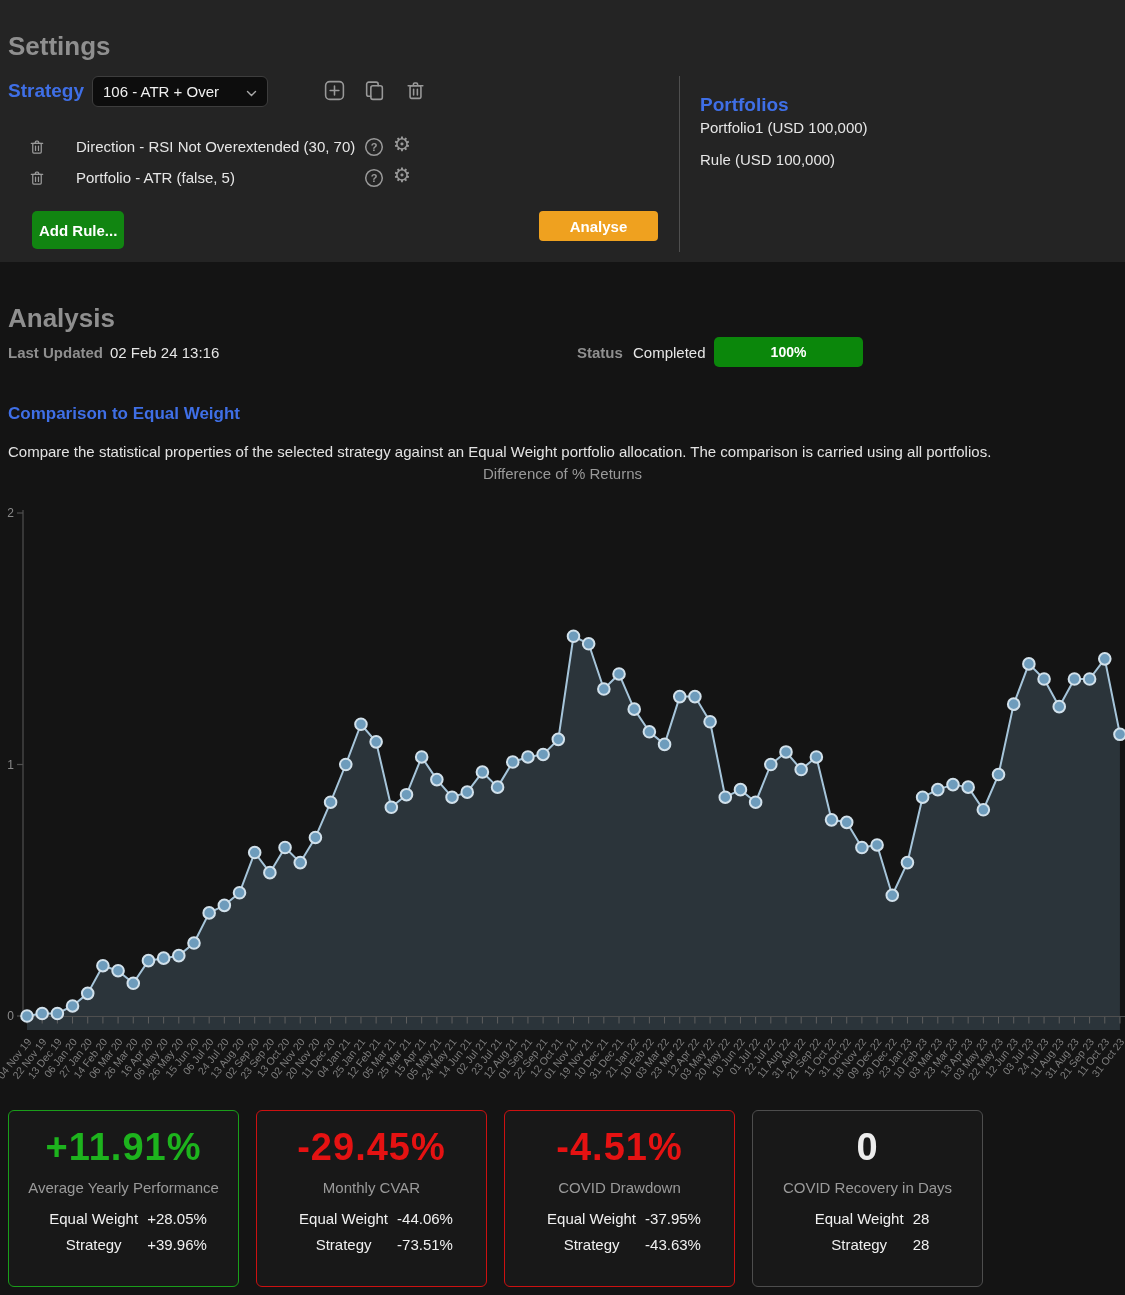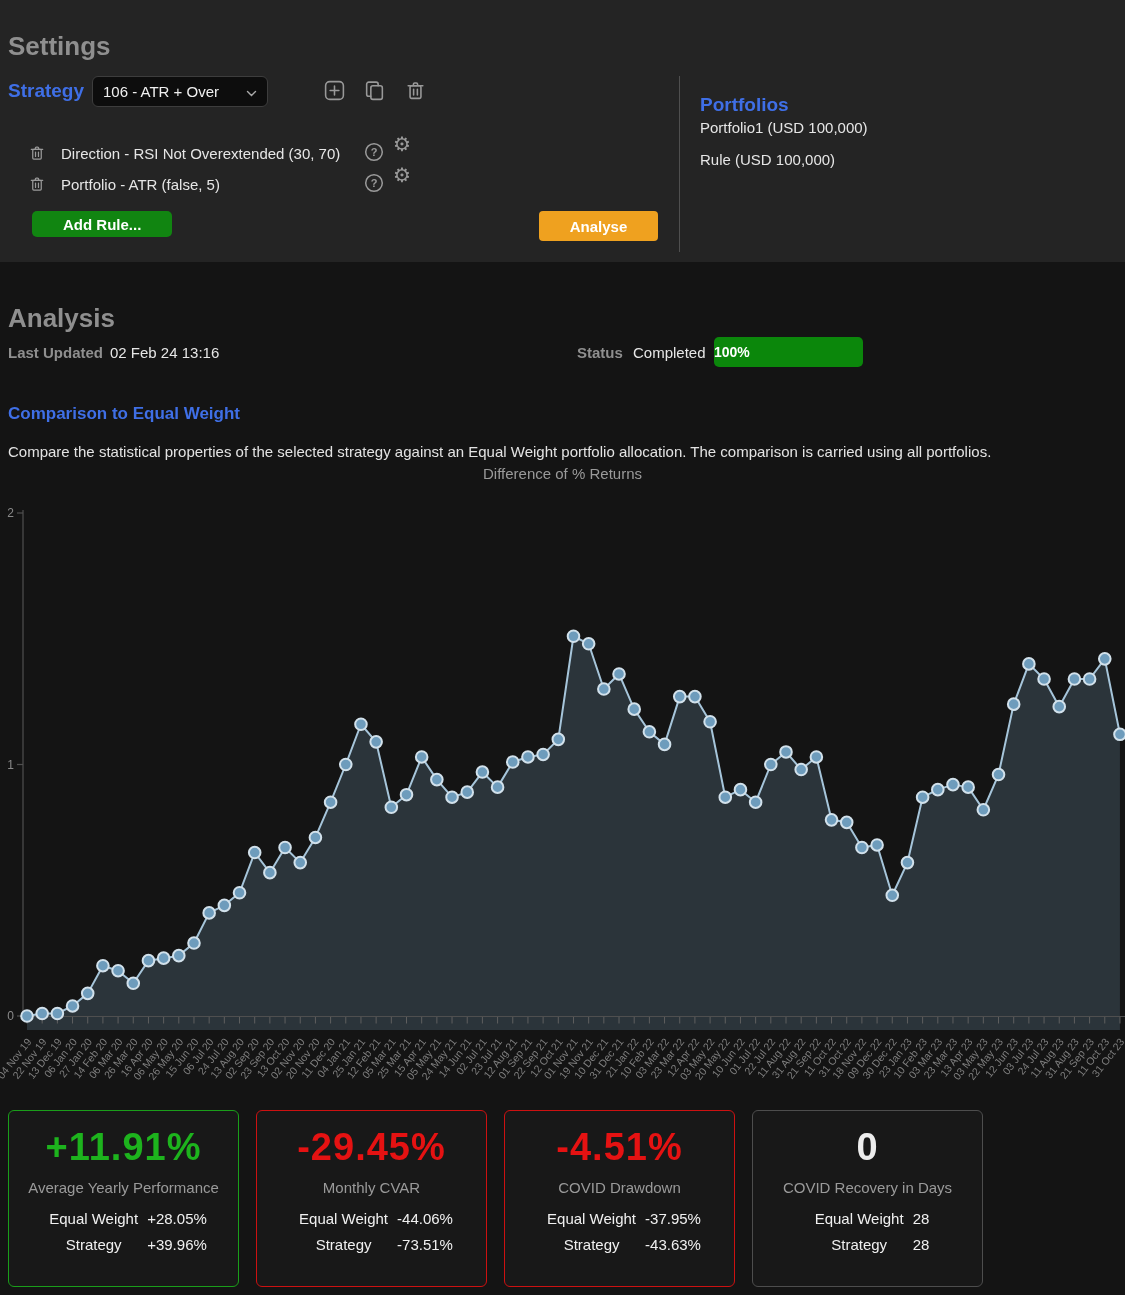--- a/index.html
+++ b/index.html
@@ -10,45 +10,45 @@
   #settings-panel{position:absolute;top:0;left:0;width:1125px;height:262px;background:#242424;}
   #settings-title{position:absolute;left:8px;top:14px;font-size:26px;font-weight:bold;color:#8f8f8f;}
   #strategy-label{position:absolute;left:8px;top:80px;font-size:19px;font-weight:bold;color:#3f6fe6;}
   #strategy-select{position:absolute;left:92px;top:76px;width:176px;height:31px;box-sizing:border-box;
         background:#0d0d0d;border:1px solid #3d3d3d;border-radius:6px;color:#f0f0f0;font-size:15px;
         display:flex;align-items:center;justify-content:space-between;padding:0 10px;cursor:pointer;}
   .icon-btn{position:absolute;top:79px;width:23px;height:23px;color:#999;background:none;border:none;padding:0;cursor:pointer;}
   #add-strategy-btn{left:323px}#dup-strategy-btn{left:363px}#del-strategy-btn{left:404px}
   .icon-btn svg{width:100%;height:100%;}
   #rules-list{position:absolute;left:0;top:131px;width:460px;}
-  .rule-row{position:relative;height:31px;display:flex;align-items:flex-end;}
+  .rule-row{position:relative;height:31px;display:flex;align-items:center;gap:15px;}
   .rule-trash{margin-left:28px;width:18px;height:18px;color:#9a9a9a;flex:0 0 auto;}
   .rule-label{margin-left:15px;font-size:15px;color:#e6e6e6;white-space:nowrap;}
   .rule-help{position:absolute;left:364px;width:20px;height:20px;color:#9a9a9a;cursor:pointer;}
   .rule-gear{position:absolute;left:393px;top:3px;font-size:20px;line-height:20px;color:#9a9a9a;cursor:pointer;}
-  #add-rule-btn{position:absolute;left:32px;top:211px;height:26px;padding:0 31px;background:#118511;
+  #add-rule-btn{position:absolute;left:32px;top:211px;height:38px;padding:0 7px;background:#118511;
         border:none;border-radius:5px;color:#fff;font-weight:bold;font-size:15px;cursor:pointer;
         font-family:"Liberation Sans",sans-serif;}
   #analyse-btn{position:absolute;left:539px;top:211px;width:119px;height:30px;background:#efa11f;
         border:none;border-radius:4px;color:#fff;font-weight:bold;font-size:15px;cursor:pointer;
         font-family:"Liberation Sans",sans-serif;}
   #settings-divider{position:absolute;left:679px;top:76px;width:1px;height:176px;background:#4f4f4f;}
   #portfolios-title{position:absolute;left:700px;top:78px;font-size:19px;font-weight:bold;color:#3f6fe6;}
   #portfolio-list{position:absolute;left:700px;top:112px;}
   .portfolio-item{font-size:15px;color:#e6e6e6;height:32px;line-height:32px;cursor:pointer;}
 
   
   #analysis-title{position:absolute;left:8px;top:286px;font-size:26px;font-weight:bold;color:#8f8f8f;}
   #last-updated-label{position:absolute;left:8px;top:344px;font-size:15px;font-weight:bold;color:#8f8f8f;}
   #last-updated-value{position:absolute;left:110px;top:344px;font-size:15px;color:#e6e6e6;}
   #status-label{position:absolute;left:577px;top:344px;font-size:15px;font-weight:bold;color:#8f8f8f;}
   #status-value{position:absolute;left:633px;top:344px;font-size:15px;color:#e6e6e6;}
   #progress-bar{position:absolute;left:714px;top:337px;width:149px;height:30px;background:#0b870b;
         border-radius:5px;color:#fff;font-size:14px;font-weight:bold;
-        display:flex;align-items:center;justify-content:flex-start;}
+        display:flex;align-items:center;justify-content:center;}
   #comparison-heading{position:absolute;left:8px;top:387px;font-size:17px;font-weight:bold;color:#3f6fe6;}
   #comparison-desc{position:absolute;left:8px;top:428px;font-size:15px;color:#e3e3e3;white-space:nowrap;}
   #chart-title{position:absolute;left:0;top:465px;width:1125px;text-align:center;font-size:15px;color:#9a9a9a;}
   #chart-svg{position:absolute;left:0;top:490px;}
 
   
   #cards{position:absolute;left:8px;top:1110px;display:flex;gap:17px;}
   .card{width:231px;height:177px;background:#181818;border:1px solid #4d4d4d;border-radius:6px;
         box-sizing:border-box;text-align:center;}
   .card-value{margin-top:15px;font-size:38px;font-weight:bold;letter-spacing:1px;}

